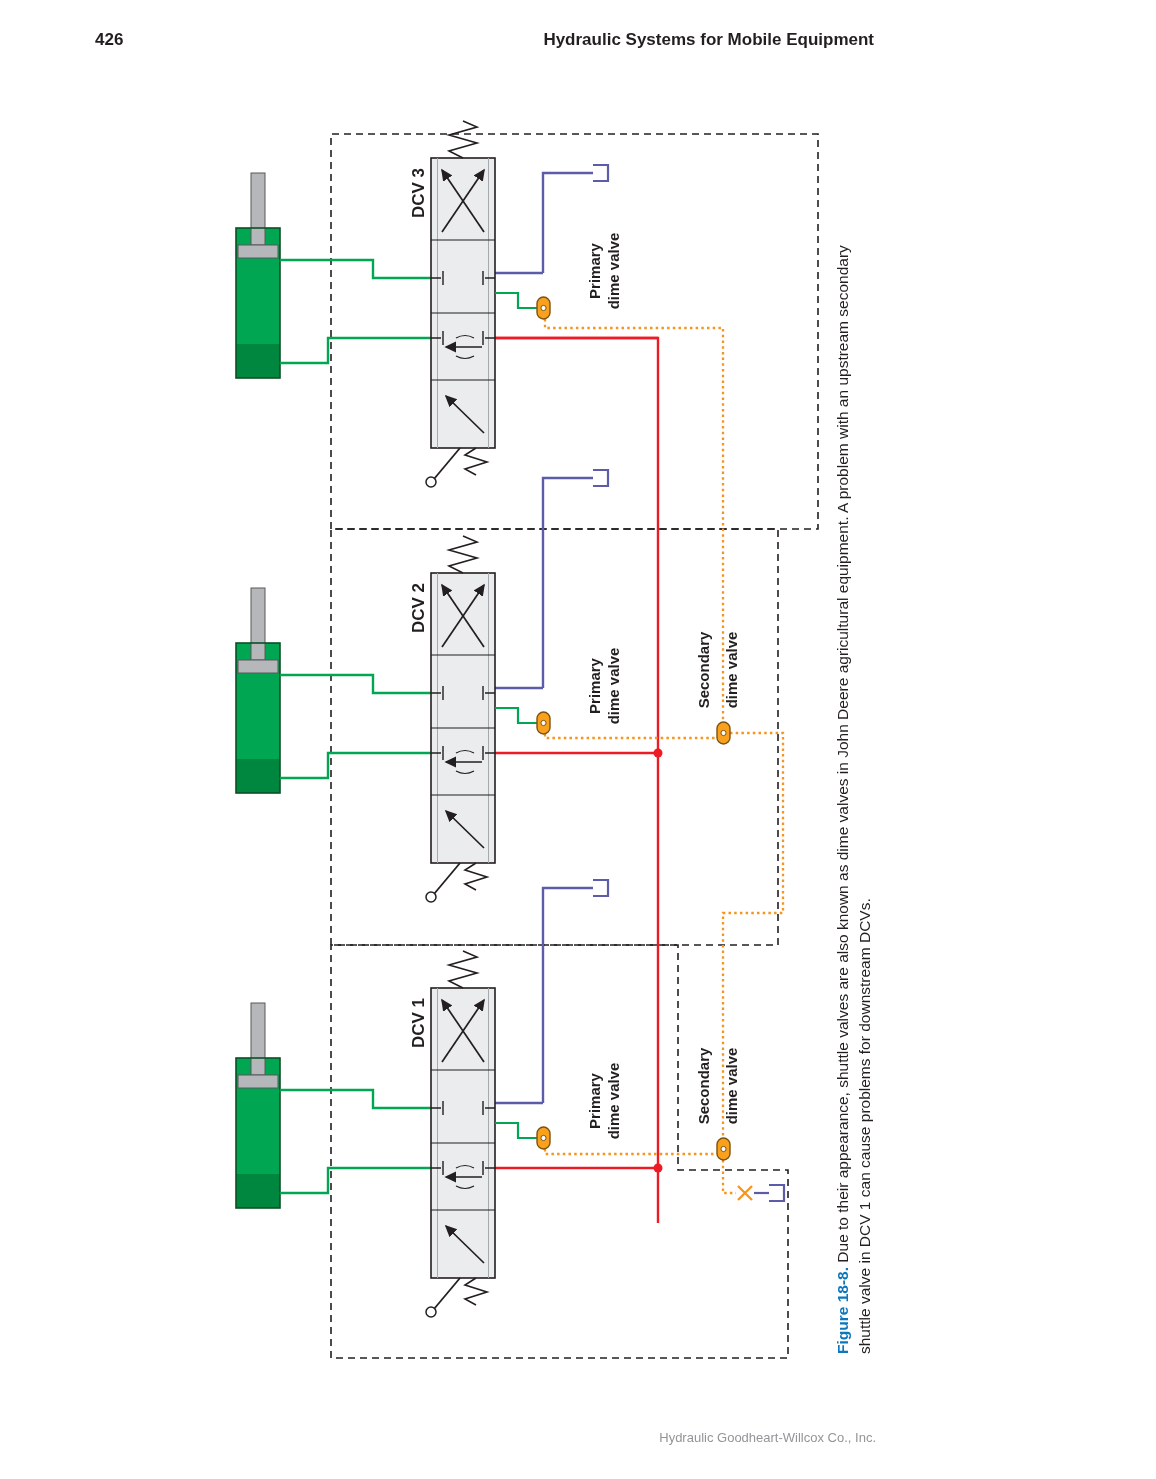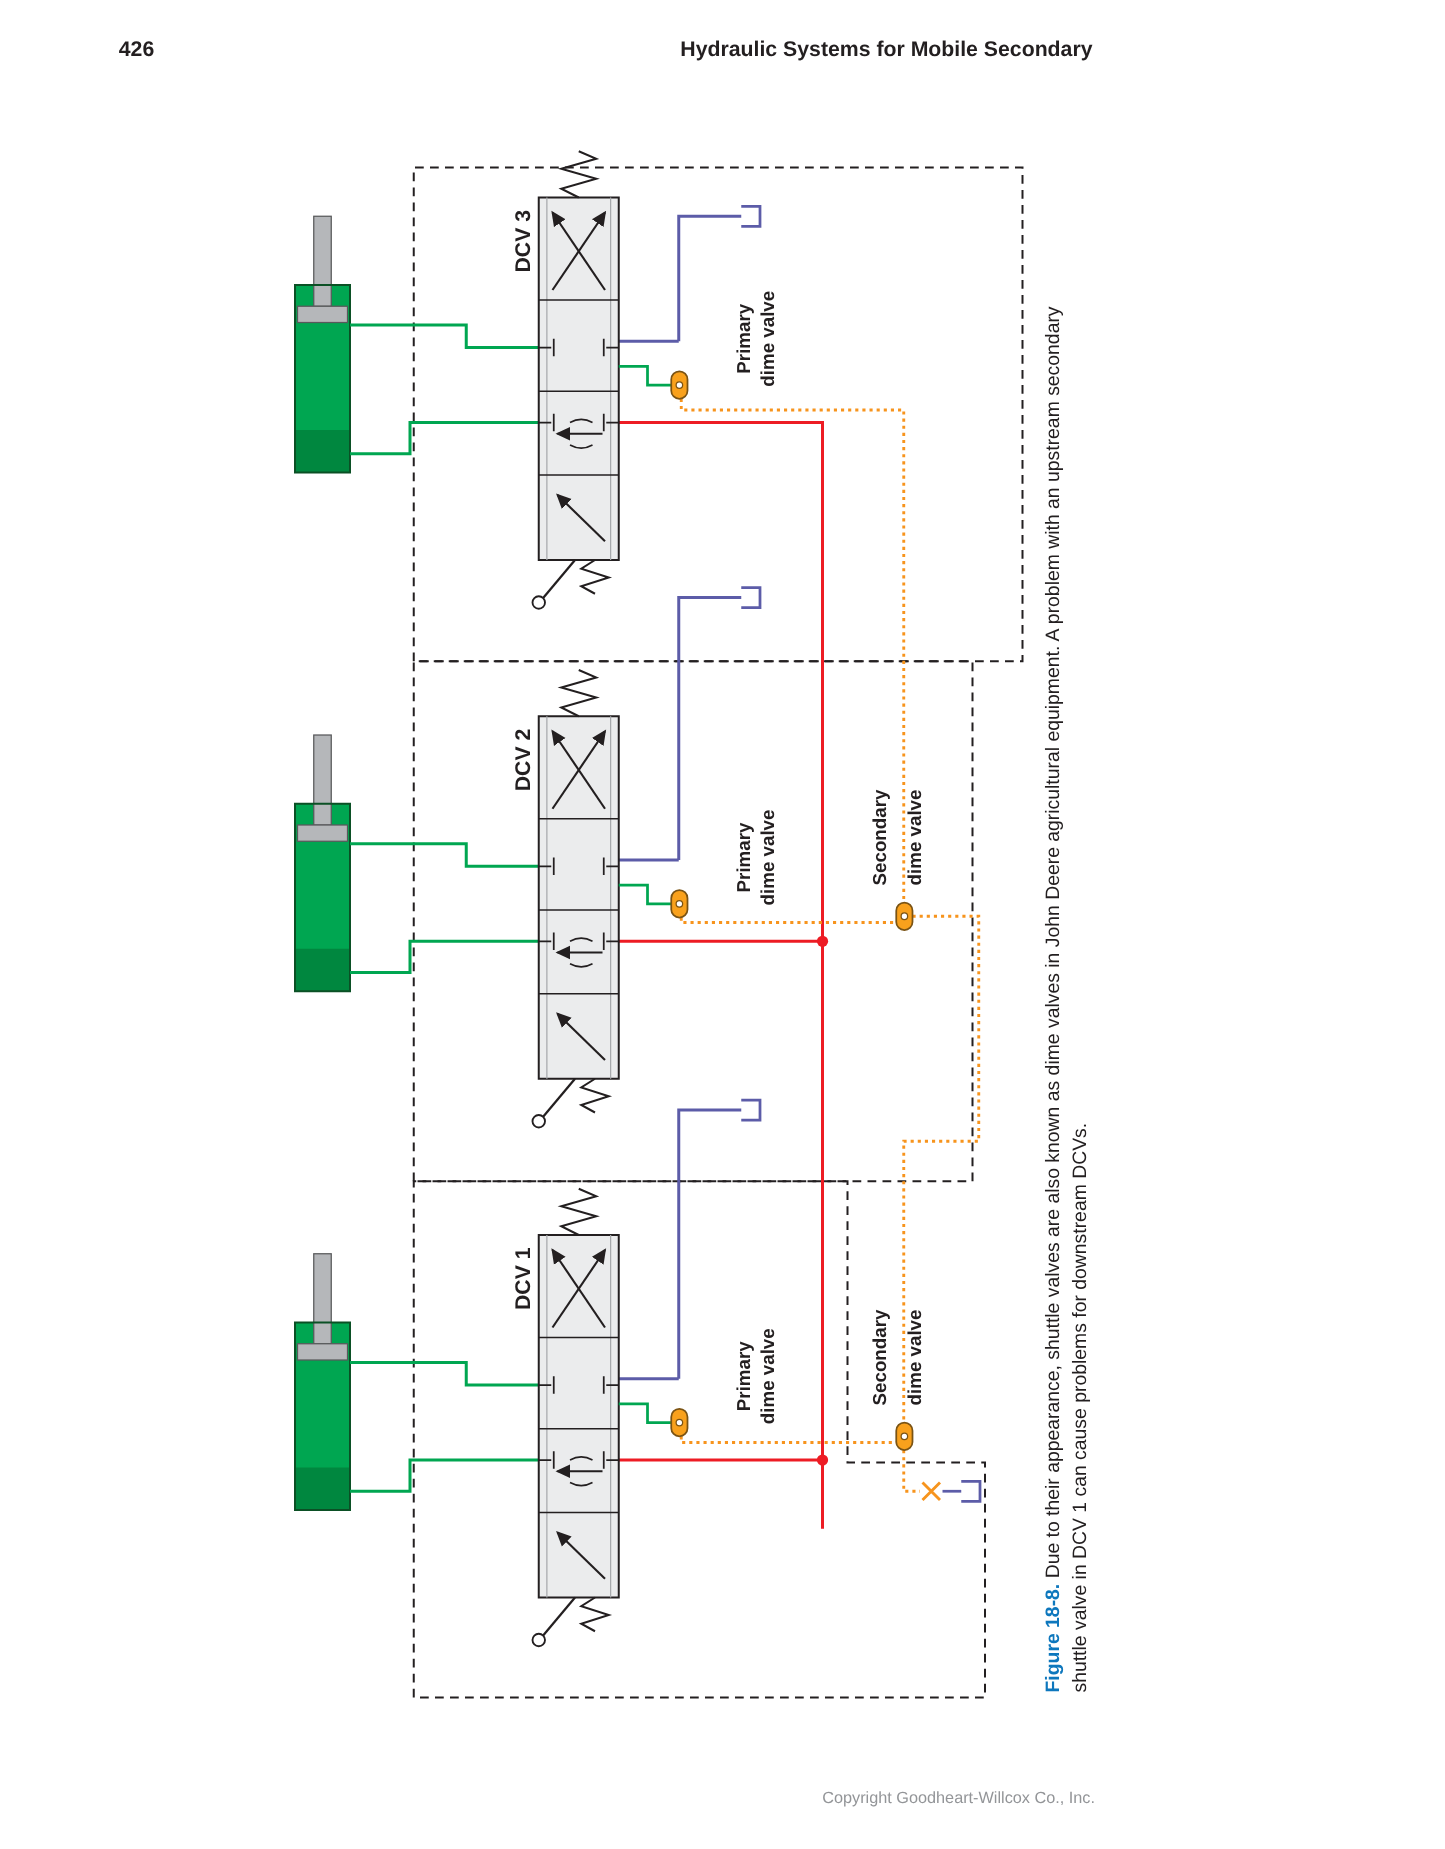--- a/index.html
+++ b/index.html
@@ -34,21 +34,21 @@
   }
   .fig-num{color:#0d77bd;font-weight:bold;}
 </style>
 </head>
 <body>
 
 <div class="page">
 
   <div class="page-header">
     <span>426</span>
-    <span>Hydraulic Systems for Mobile Secondary</span>
+    <span>Hydraulic Systems for Mobile Equipment</span>
   </div>
 
   <div class="fig-rot">
 
     <svg width="1250" height="600" viewBox="0 0 1250 600">
       <defs>
         <marker id="ah" viewBox="0 0 8 8" markerWidth="7.5" markerHeight="7.5" refX="6.5" refY="4" orient="auto">
           <path d="M0,0.5 L7.5,4 L0,7.5 Z" fill="#231f20"></path>
         </marker>
 
@@ -156,15 +156,15 @@
       <text class="dime-label" x="698" y="481">Secondary</text>
       <text class="dime-label" x="698" y="509">dime valve</text>
     </svg>
 
     <div class="caption">
       <span class="fig-num">Figure 18-8.</span>
       <span>Due to their appearance, shuttle valves are also known as dime valves in John Deere agricultural equipment. A problem with an upstream secondary shuttle valve in DCV 1 can cause problems for downstream DCVs.</span>
     </div>
   </div>
 
-  <div class="copyright">Copyright Goodheart-Willcox Co., Inc.</div>
+  <div class="copyright">Hydraulic Goodheart-Willcox Co., Inc.</div>
 
 </div>
 
 </body></html>

